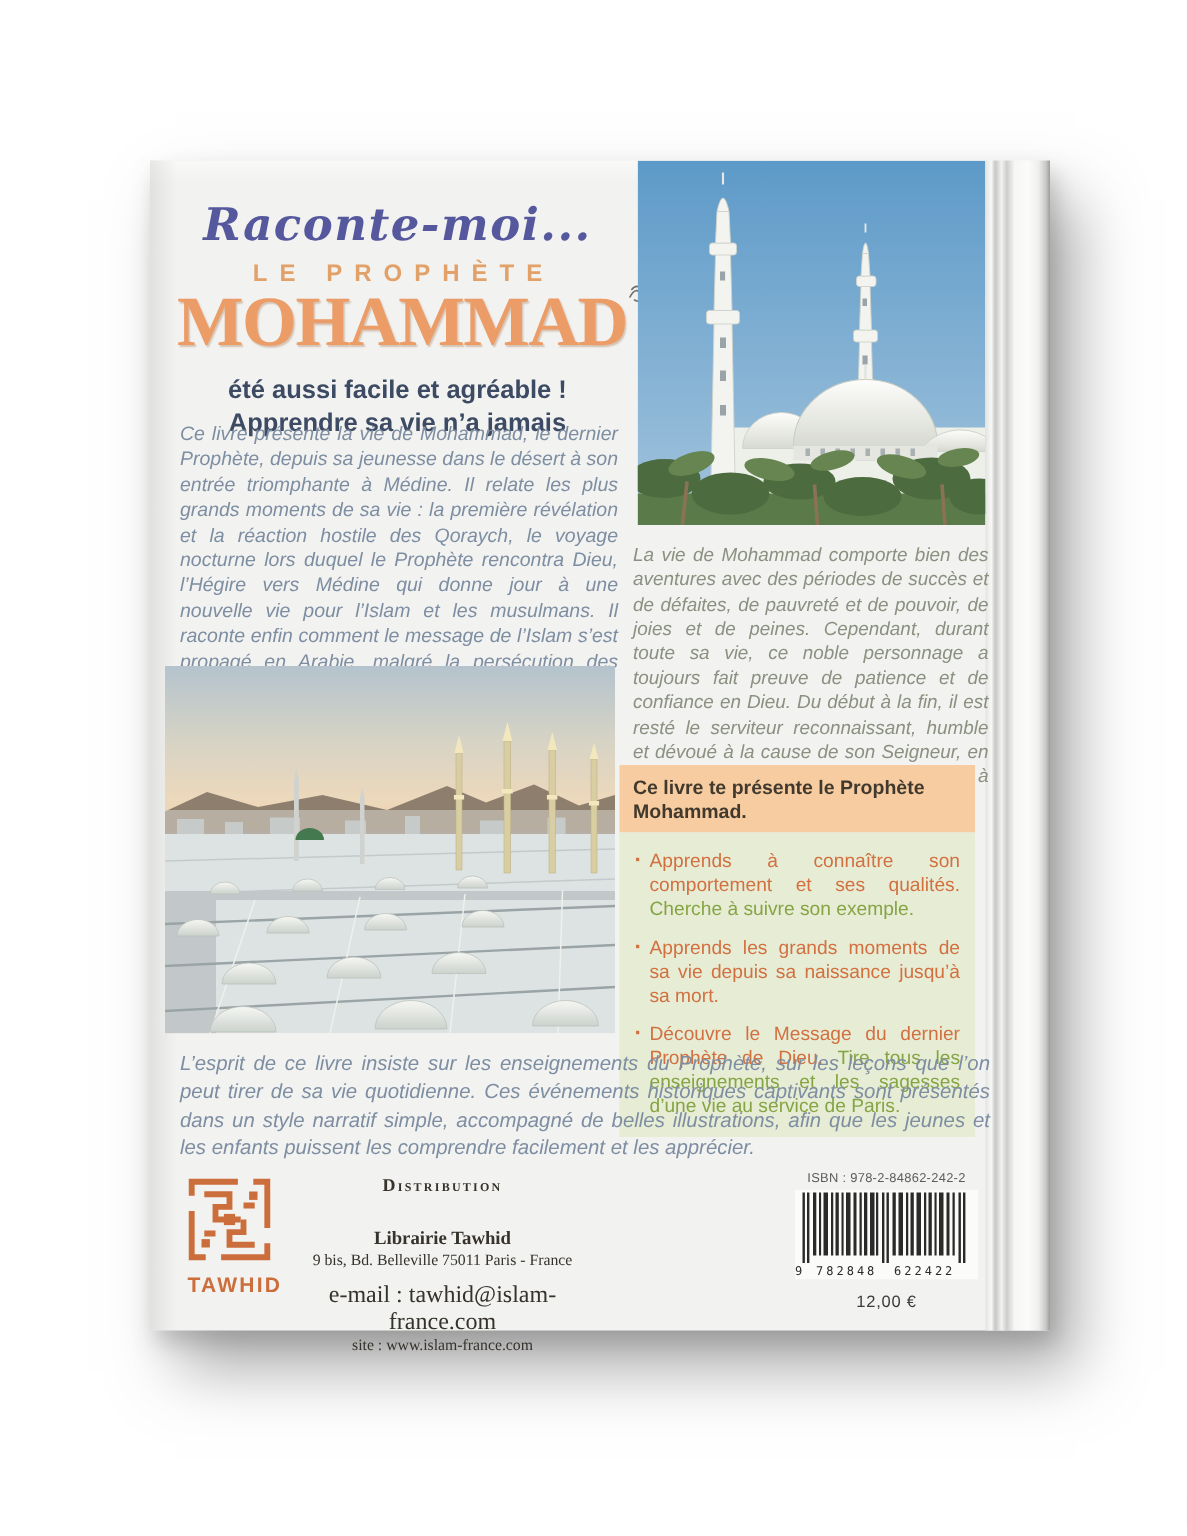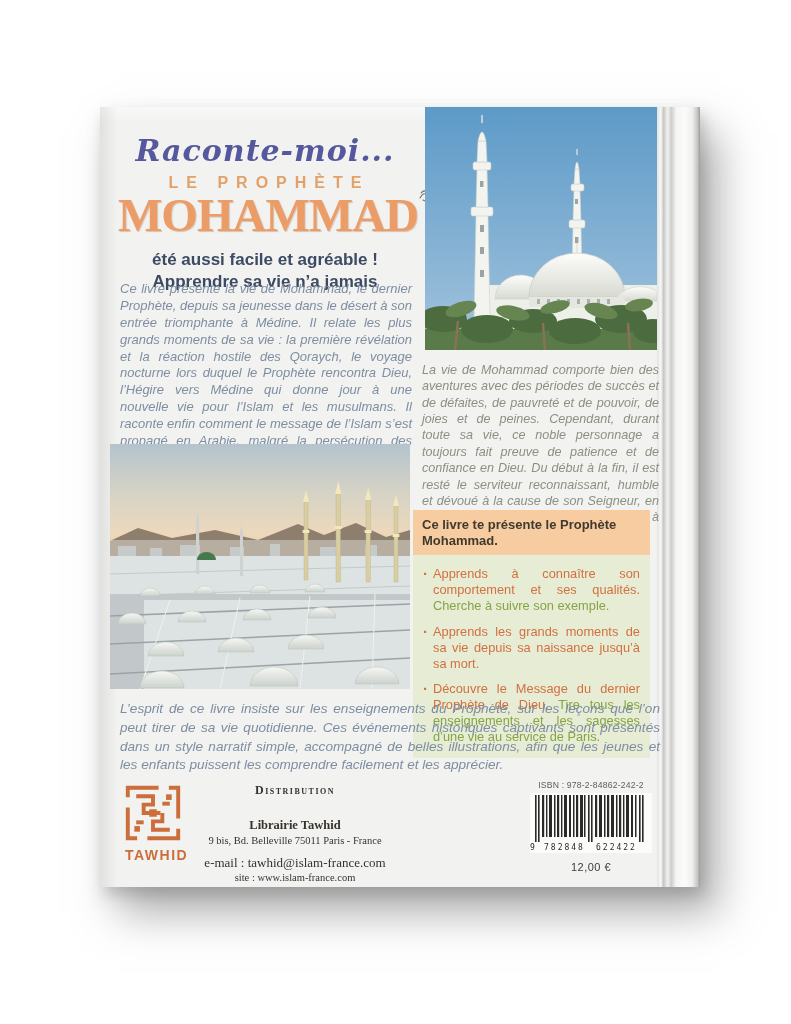--- a/index.html
+++ b/index.html
@@ -59,21 +59,21 @@
 
   
   .publisher { position:absolute; left:25px; top:676px; width:270px; }
   .logo-wrap { position:absolute; left:0; top:2px; width:62px; text-align:left; }
   .logo-text { margin-top:2px; font-weight:700; font-size:14px; letter-spacing:1.5px; color:#cc6e3c; }
   .dist-block { position:absolute; left:72px; top:0; width:196px; text-align:center;
           font-family:"Liberation Serif", serif; color:#36322c; }
   .dist-label { font-variant:small-caps; font-weight:700; font-size:12px; letter-spacing:1.5px;text-align:center; }
   .dist-name { font-weight:700; font-size:12.5px; margin-top:20px; }
   .dist-address { font-size:10.5px; margin-top:2px; }
-  .dist-email { font-size:13px; margin-top:9px; }
+  .dist-email { font-size:16px; margin-top:9px; }
   .dist-site { font-size:10.5px; margin-top:1px; }
 
   
   .commerce { position:absolute; left:415px; top:673px; width:152px; text-align:center; }
   .isbn { font-size:8.6px; color:#5d5d5d; letter-spacing:.2px; }
   .barcode { margin:3px auto 0; width:122px; }
   .price { margin-top:4px; font-size:11px; color:#3c3c3c; letter-spacing:.5px; }
 </style>
 </head>
 <body>

